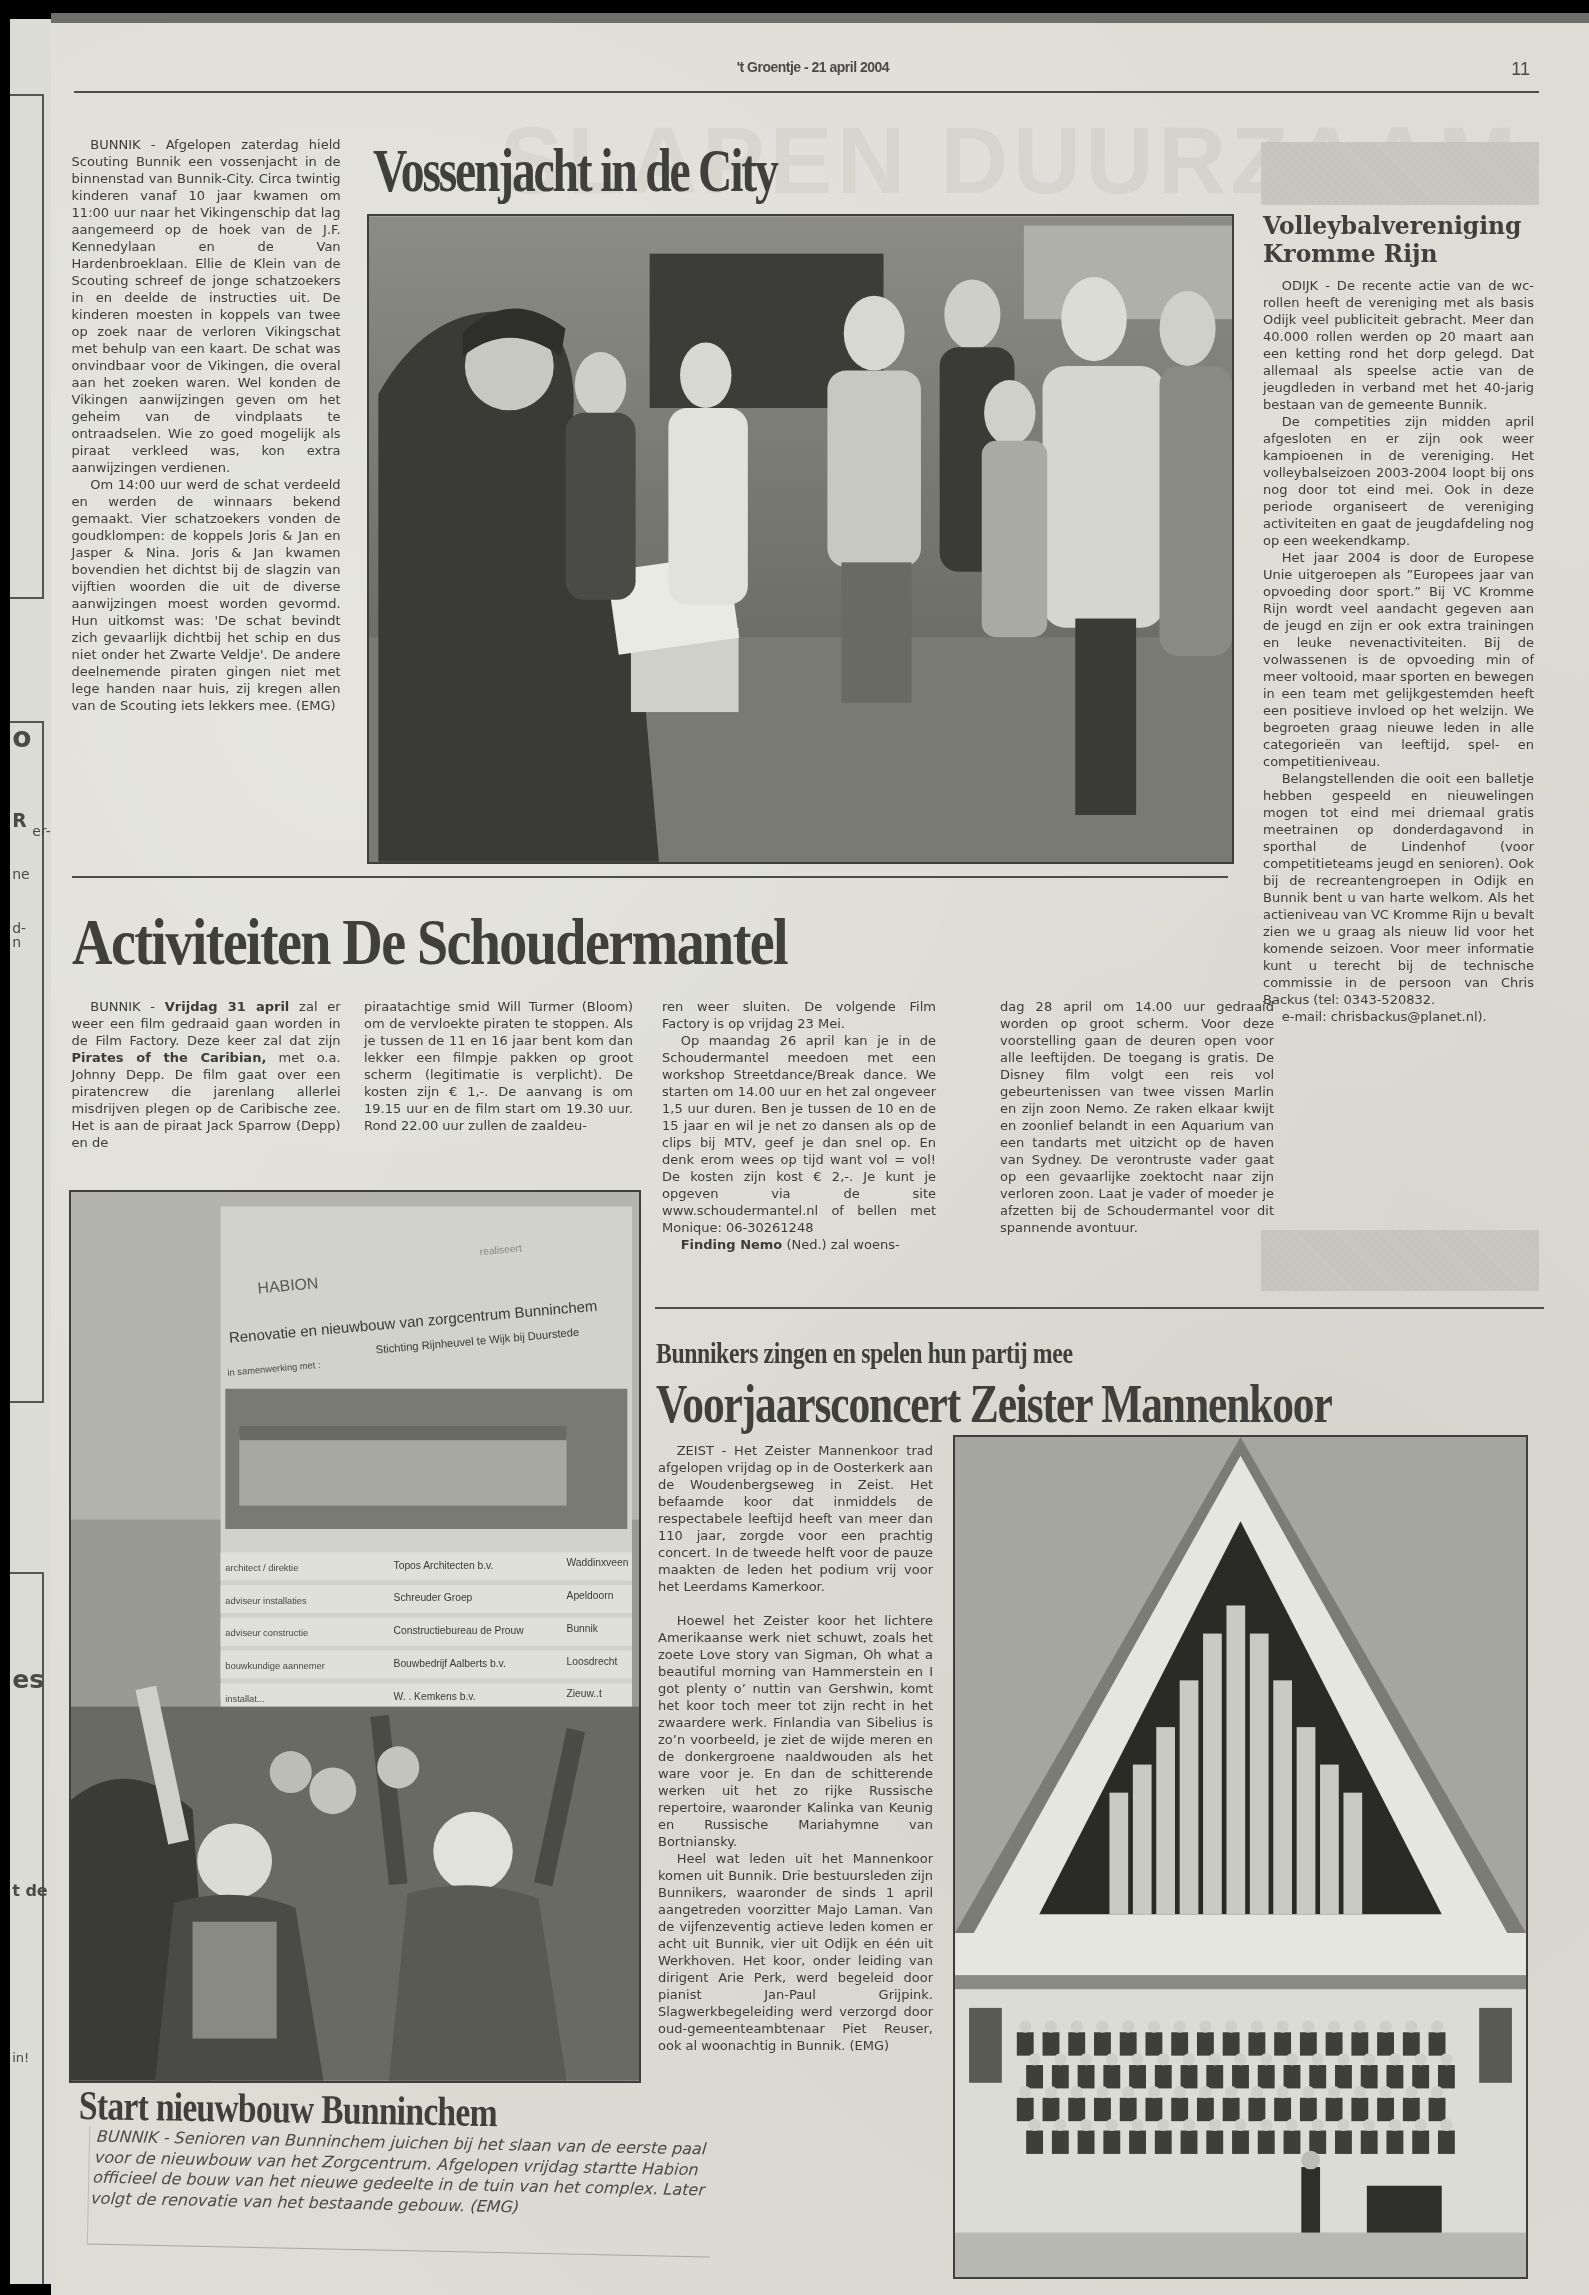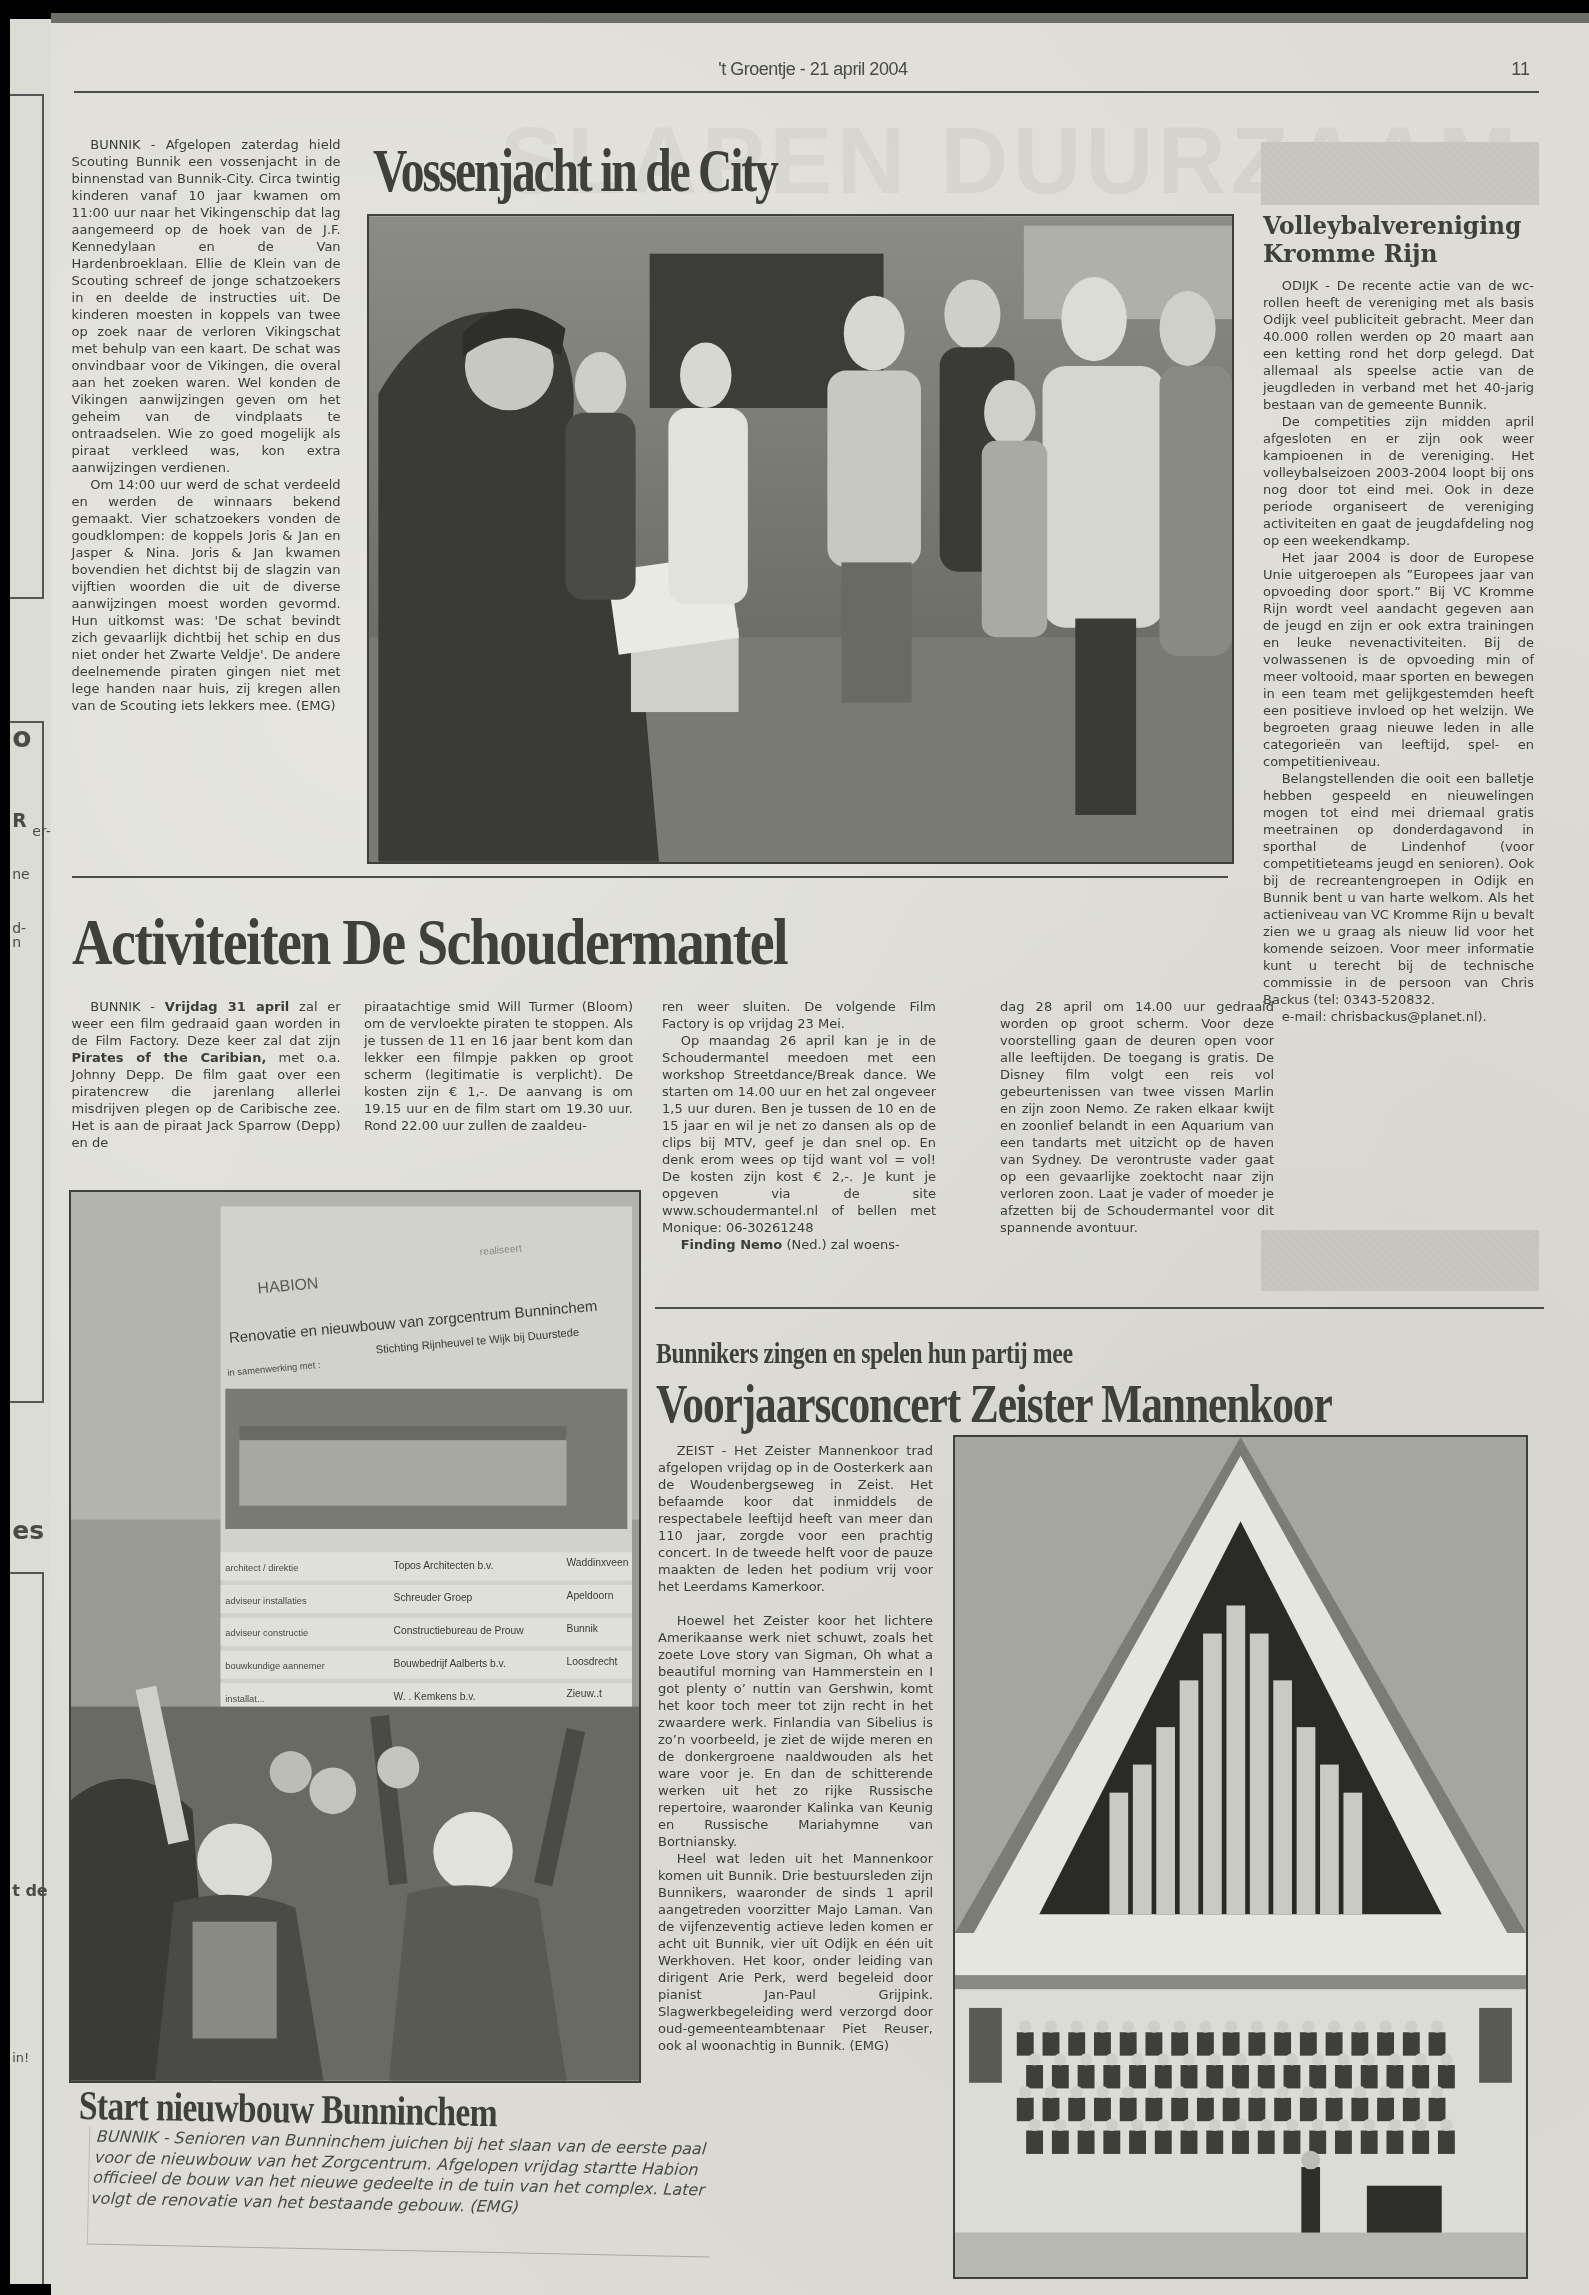--- a/index.html
+++ b/index.html
@@ -5,21 +5,21 @@
   html,body{margin:0;padding:0;}
   body{width:1589px;height:2295px;background:#000;position:relative;overflow:hidden;font-family:"DejaVu Sans",sans-serif;color:#3a3a36;}
   .left-strip{position:absolute;left:0;top:0;width:14px;height:2295px;background:#000;}
   .prev-page{position:absolute;left:10.3px;top:18.7px;width:43px;height:2265px;background:#dcdcd6;border-right:1.4px solid #b8b8b2;overflow:hidden;}
   .prev-page .frag{position:absolute;left:1.9px;font-family:"DejaVu Sans",sans-serif;color:#4a4a46;font-size:14px;white-space:nowrap;}
   .prev-page .box{position:absolute;left:0;width:32px;border:2.3px solid #555;border-left:none;}
   .page{position:absolute;left:51px;top:13px;width:1539px;height:2282px;background:#dddcd5;
     background-image:radial-gradient(circle at 20% 30%,rgba(255,255,255,.25),transparent 60%),radial-gradient(circle at 80% 70%,rgba(0,0,0,.04),transparent 60%);}
   .topband{position:absolute;left:0;top:0;width:1539px;height:10.3px;background:#6f6f6a;}
   .header{position:absolute;left:23.4px;top:36px;width:1465px;height:42px;border-bottom:2.8px solid #4c4c48;}
-  .header .title{position:absolute;left:12px;right:0;top:10.3px;text-align:center;font-family:"Liberation Sans",sans-serif;font-size:18px;font-weight:normal;color:#4a4a46;letter-spacing:-0.5px;}
+  .header .title{position:absolute;left:12px;right:0;top:10.3px;text-align:center;font-family:"Liberation Sans",sans-serif;font-size:14px;font-weight:bold;color:#4a4a46;letter-spacing:-0.5px;}
   .header .pageno{position:absolute;right:9.4px;top:10.3px;font-family:"Liberation Sans",sans-serif;font-size:18px;color:#4a4a46;}
   .ghost-ad{position:absolute;left:449px;top:94px;width:1062px;height:117px;color:rgba(80,80,75,.07);font-family:"Liberation Sans",sans-serif;font-weight:bold;font-size:94px;letter-spacing:4.7px;white-space:nowrap;overflow:hidden;}
   .col-text{position:absolute;font-family:"DejaVu Sans",sans-serif;font-size:13px;line-height:17px;text-align:justify;hyphens:auto;color:#3c3c38;}
   .col-text p{margin:0;text-indent:18.7px;}
   .col-text p.noindent{text-indent:0;}
   .col-text b{font-weight:bold;}
   .headline{position:absolute;font-family:"Liberation Serif",serif;font-weight:bold;color:#3f3f3b;white-space:nowrap;}
   .photo{position:absolute;overflow:hidden;border:2.3px solid #3e3e3a;}
   .rule{position:absolute;height:2.3px;background:#4c4c48;}
   .shade{position:absolute;background:#c9c8c1;background-image:repeating-linear-gradient(45deg,rgba(0,0,0,.03) 0 0.9px,transparent 0.9px 1.9px);}
@@ -35,21 +35,21 @@
 <div class="prev-page">
   <div class="box" style="top:75px;height:501px;"></div>
   <div class="box" style="top:702px;height:678px;"></div>
   <div class="box" style="top:1553px;height:721px;"></div>
   <span class="frag" style="top:702px;font-size:28px;font-weight:bold;">o</span>
   <span class="frag" style="top:804px;margin-left:20px;">er-</span>
   <span class="frag" style="top:791px;font-size:18.7px;font-weight:bold;">R</span>
   <span class="frag" style="top:847px;">ne</span>
   <span class="frag" style="top:901px;">d-</span>
   <span class="frag" style="top:915px;">n</span>
-  <span class="frag" style="top:1497px;font-size:25px;font-weight:bold;text-align:right;">es</span>
+  <span class="frag" style="top:1646px;font-size:25px;font-weight:bold;text-align:right;">es</span>
   <span class="frag" style="top:1862px;font-size:16px;font-weight:bold;">t de</span>
   <span class="frag" style="top:2031px;font-size:13px;font-weight:normal;">in!</span>
 </div>
 
 <div class="page">
   <div class="topband"></div>
 
   <div class="header">
     <div class="title">'t Groentje - 21 april 2004</div>
     <div class="pageno">11</div>

